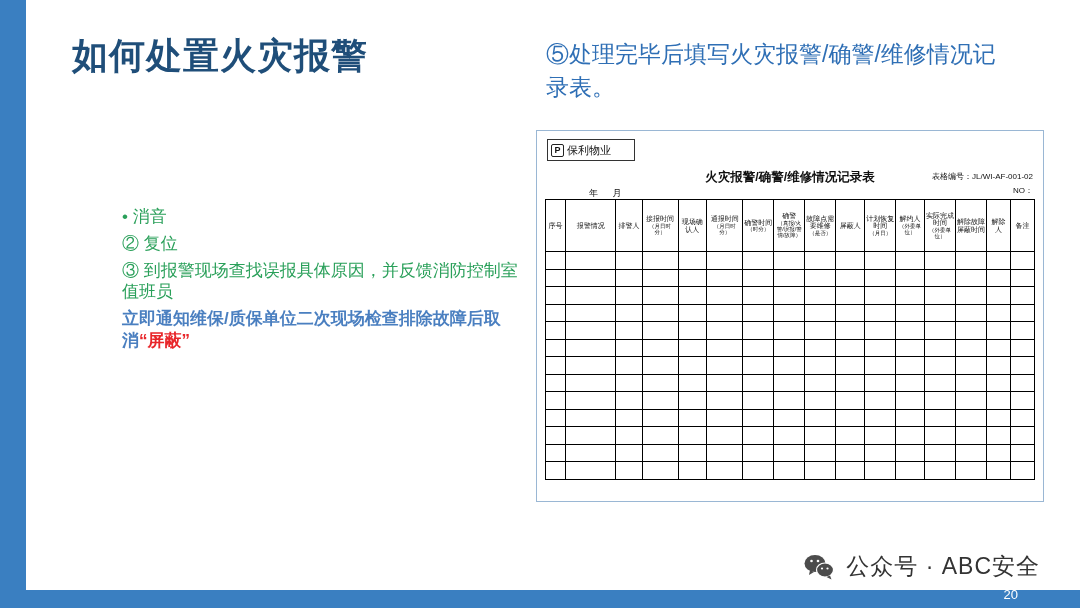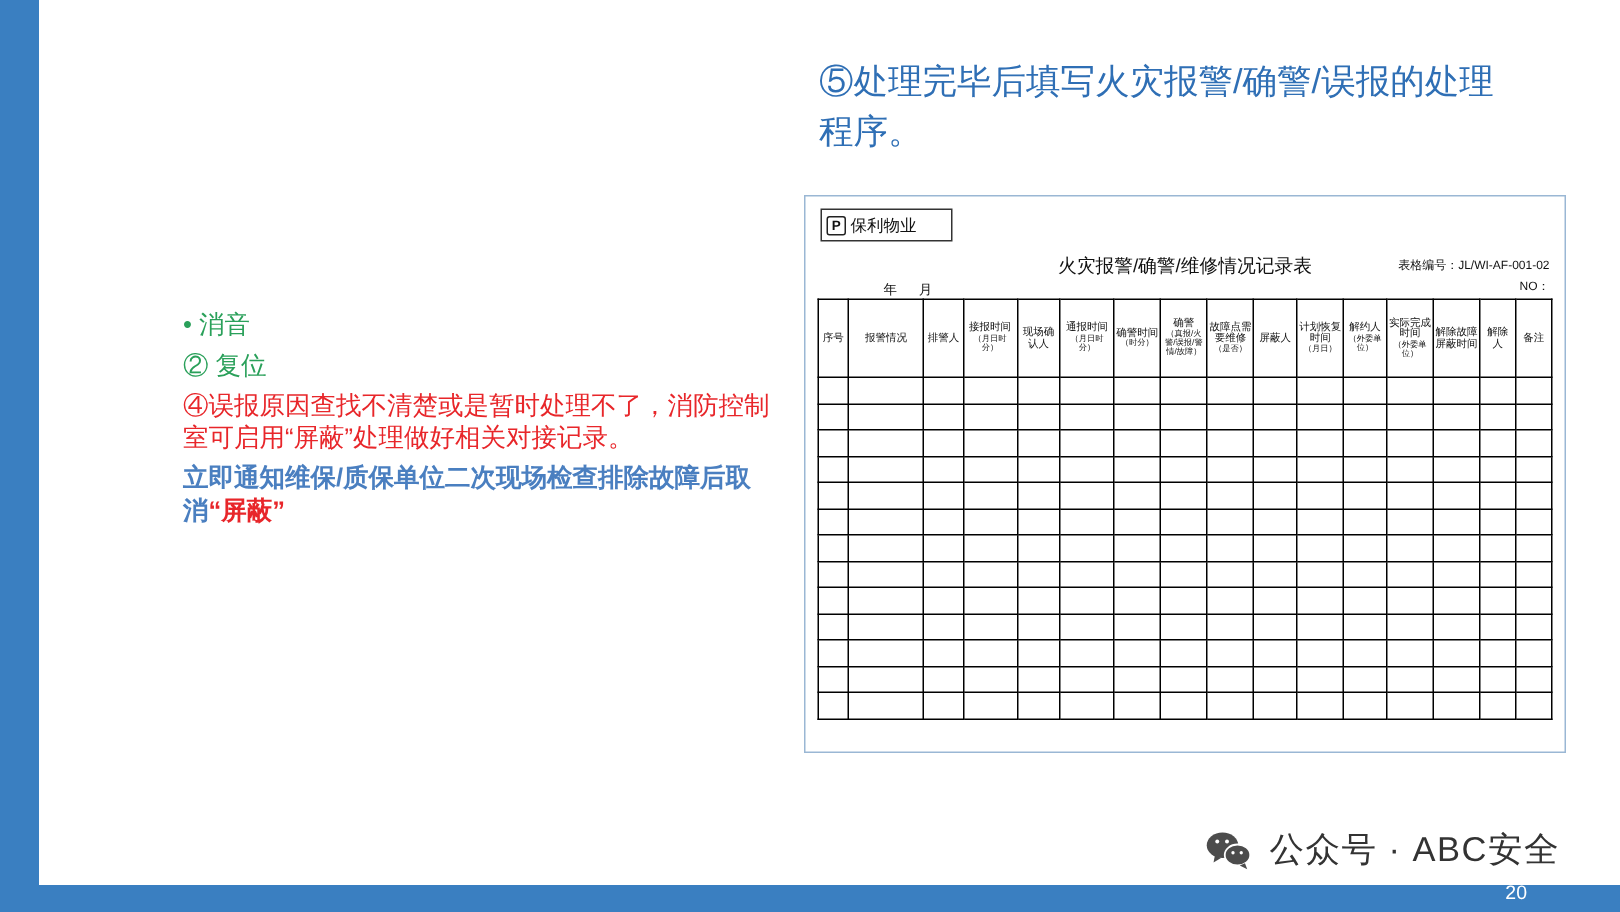--- a/index.html
+++ b/index.html
@@ -110,21 +110,21 @@
     font-size: 9px;
     line-height: 11px;
     text-align: center;
     font-weight: bold;
   }
   .form-title {
     position: absolute;
     left: 0; right: 0; top: 32px;
     text-align: center;
     font-size: 12.5px;
-    font-weight: normal;
+    font-weight: bold;
     color: #111;
   }
   .form-code {
     position: absolute;
     right: 2px; top: 34px;
     font-size: 8px;
     color: #111;
   }
   .form-no {
     position: absolute;
@@ -187,30 +187,31 @@
   }
 </style>
 </head>
 <body>
 
 <div class="slide">
 
   <div class="left-bar"></div>
   <div class="bottom-bar"></div>
 
+  <div class="title">如何处置火灾报警</div>
 
 
   <div class="left-list">
     <div class="li green bullet-dot">消音</div>
     <div class="li green">② 复位</div>
-    <div class="li red">④误报原因查找不清楚或是暂时处理不了，消防控制室可启用“屏蔽”处理做好相关对接记录。</div>
+    <div class="li green">③ 到报警现场查找误报具体原因，并反馈消防控制室值班员</div>
     <div class="li blue">立即通知维保/质保单位二次现场检查排除故障后取消<span class="red-in">“屏蔽”</span></div>
   </div>
 
-  <div class="right-head">⑤处理完毕后填写火灾报警/确警/误报的处理程序。</div>
+  <div class="right-head">⑤处理完毕后填写火灾报警/确警/维修情况记录表。</div>
 
   <div class="form-wrap">
     <div class="form-inner">
       <div class="form-logo">
         <span class="mark">P</span>
         <span>保利物业</span>
       </div>
       <div class="form-title">火灾报警/确警/维修情况记录表</div>
       <div class="form-code">表格编号：JL/WI-AF-001-02</div>
       <div class="form-no">NO：</div>

